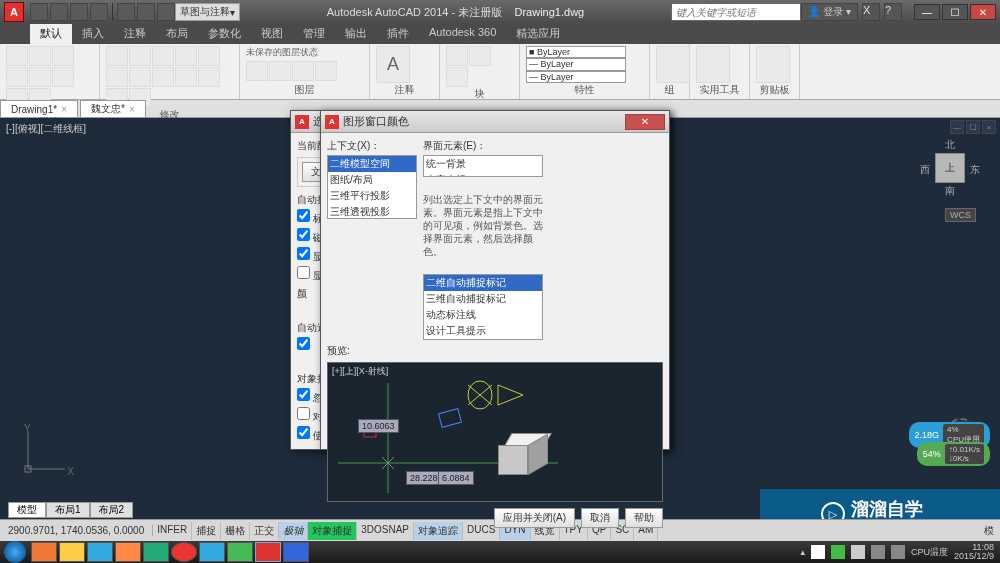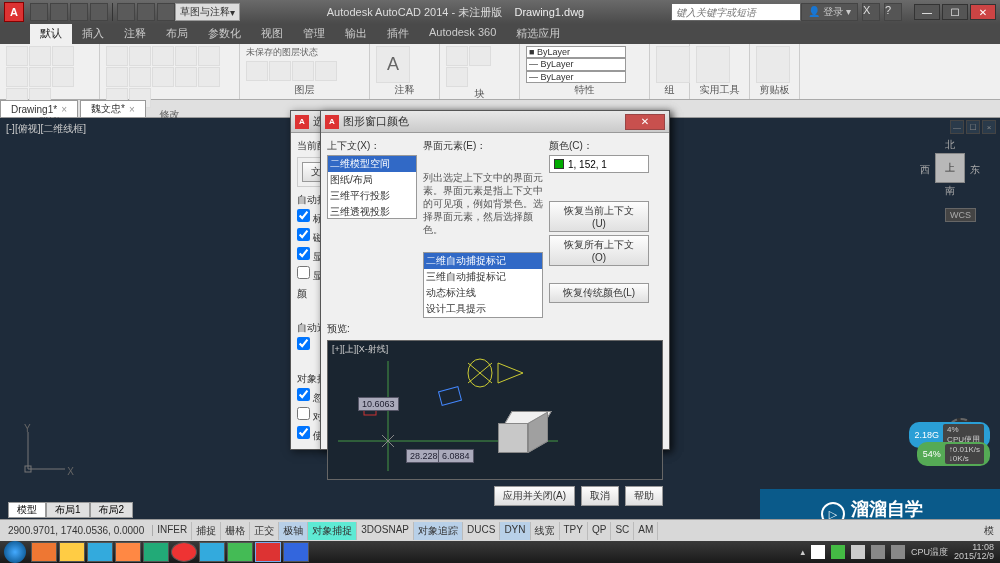--- a/index.html
+++ b/index.html
@@ -335,41 +335,33 @@
         <div class="listbox">
           <div class="list-item selected">二维模型空间</div>
           <div class="list-item">图纸/布局</div>
           <div class="list-item">三维平行投影</div>
           <div class="list-item">三维透视投影</div>
 
         </div>
       </div>
       <div class="color-col" style="flex:0 0 120px;">
         <span class="col-label">界面元素(E)：</span>
+        <div class="listbox" style="height:22px;">
+          <div class="list-item">统一背景</div>
+          <div class="list-item">十字光标</div>
+        </div>
         <div class="hint-text">列出选定上下文中的界面元素。界面元素是指上下文中的可见项，例如背景色。选择界面元素，然后选择颜色。</div>
         <div class="listbox" style="height:66px;">
           <div class="list-item selected">二维自动捕捉标记</div>
           <div class="list-item">三维自动捕捉标记</div>
           <div class="list-item">动态标注线</div>
           <div class="list-item">设计工具提示</div>
           <div class="list-item">设计工具提示轮廓</div>
 
         </div>
-      </div>
-      <div class="color-col" style="flex:0 0 100px;">
-        <span class="col-label">颜色(C)：</span>
-        <div class="color-dropdown">
-          <div class="color-swatch"></div>
-          <span>1, 152, 1</span>
-        </div>
-        <div style="height:28px;"></div>
-        <button class="dlg-btn" style="width:100%;margin-bottom:3px;">恢复当前上下文(U)</button>
-        <button class="dlg-btn" style="width:100%;margin-bottom:3px;">恢复所有上下文(O)</button>
-        <div style="height:14px;"></div>
-        <button class="dlg-btn" style="width:100%;">恢复传统颜色(L)</button>
       </div>
     </div>
 
     <span class="col-label" style="margin-top:4px;display:block;">预览:</span>
     <div class="preview-panel">
       <div class="preview-label">[+][上][X-射线]</div>
 
       <svg width="100%" height="100%" style="position:absolute;">
         <ellipse cx="152" cy="32" rx="12" ry="14" fill="none" stroke="#cc3" stroke-width="1"></ellipse>
         <line x1="140" y1="22" x2="164" y2="42" stroke="#cc3"></line>
@@ -417,22 +409,22 @@
   </div>
 </div>
 
 <div class="statusbar">
   <div class="status-coords">2900.9701, 1740.0536, 0.0000</div>
   <div class="status-toggles">
     <div class="status-toggle">INFER</div>
     <div class="status-toggle">捕捉</div>
     <div class="status-toggle">栅格</div>
     <div class="status-toggle">正交</div>
-    <div class="status-toggle" style="background:#b8d0e8;">极轴</div>
-    <div class="status-toggle" style="background:#5eead4;">对象捕捉</div>
+    <div class="status-toggle" style="background:#b8d0e8;font-style:italic;">极轴</div>
+    <div class="status-toggle" style="background:#22c55e;">对象捕捉</div>
     <div class="status-toggle">3DOSNAP</div>
     <div class="status-toggle" style="background:#b8d0e8;">对象追踪</div>
     <div class="status-toggle">DUCS</div>
     <div class="status-toggle" style="background:#b8d0e8;">DYN</div>
     <div class="status-toggle">线宽</div>
     <div class="status-toggle">TPY</div>
     <div class="status-toggle">QP</div>
     <div class="status-toggle">SC</div>
     <div class="status-toggle">AM</div>
   </div>

